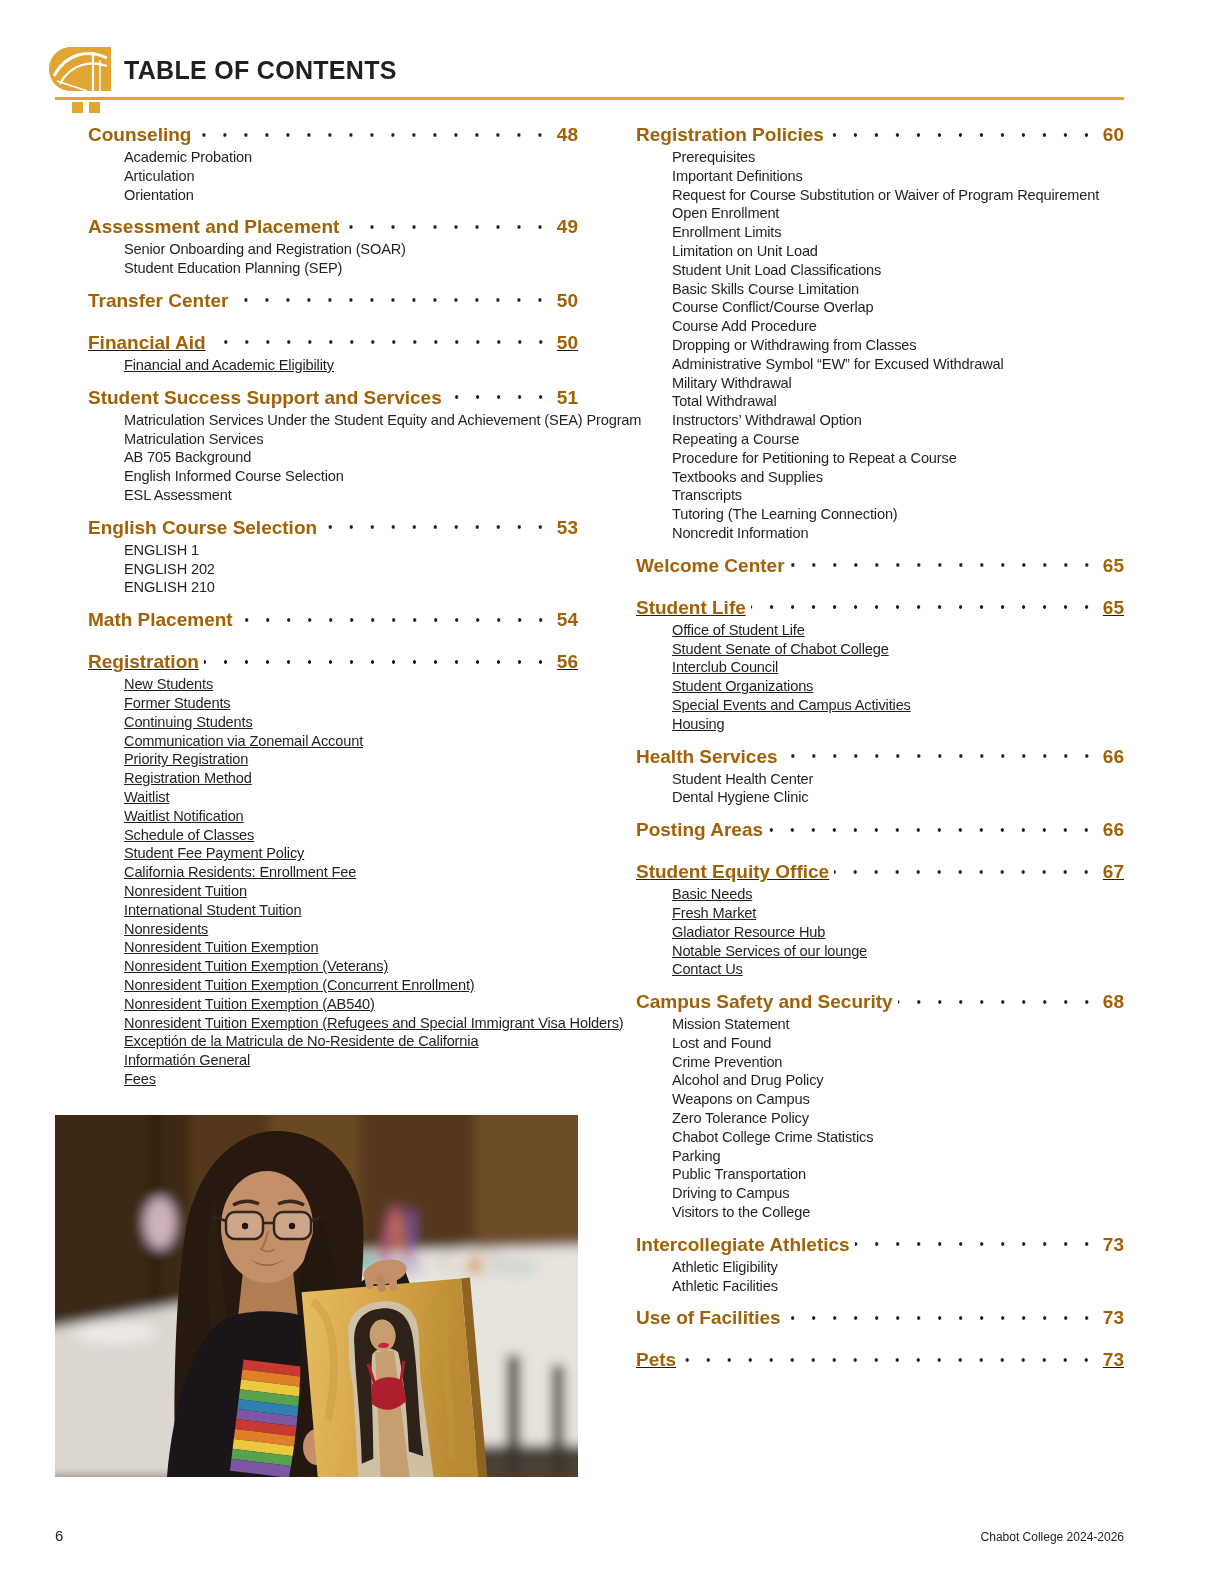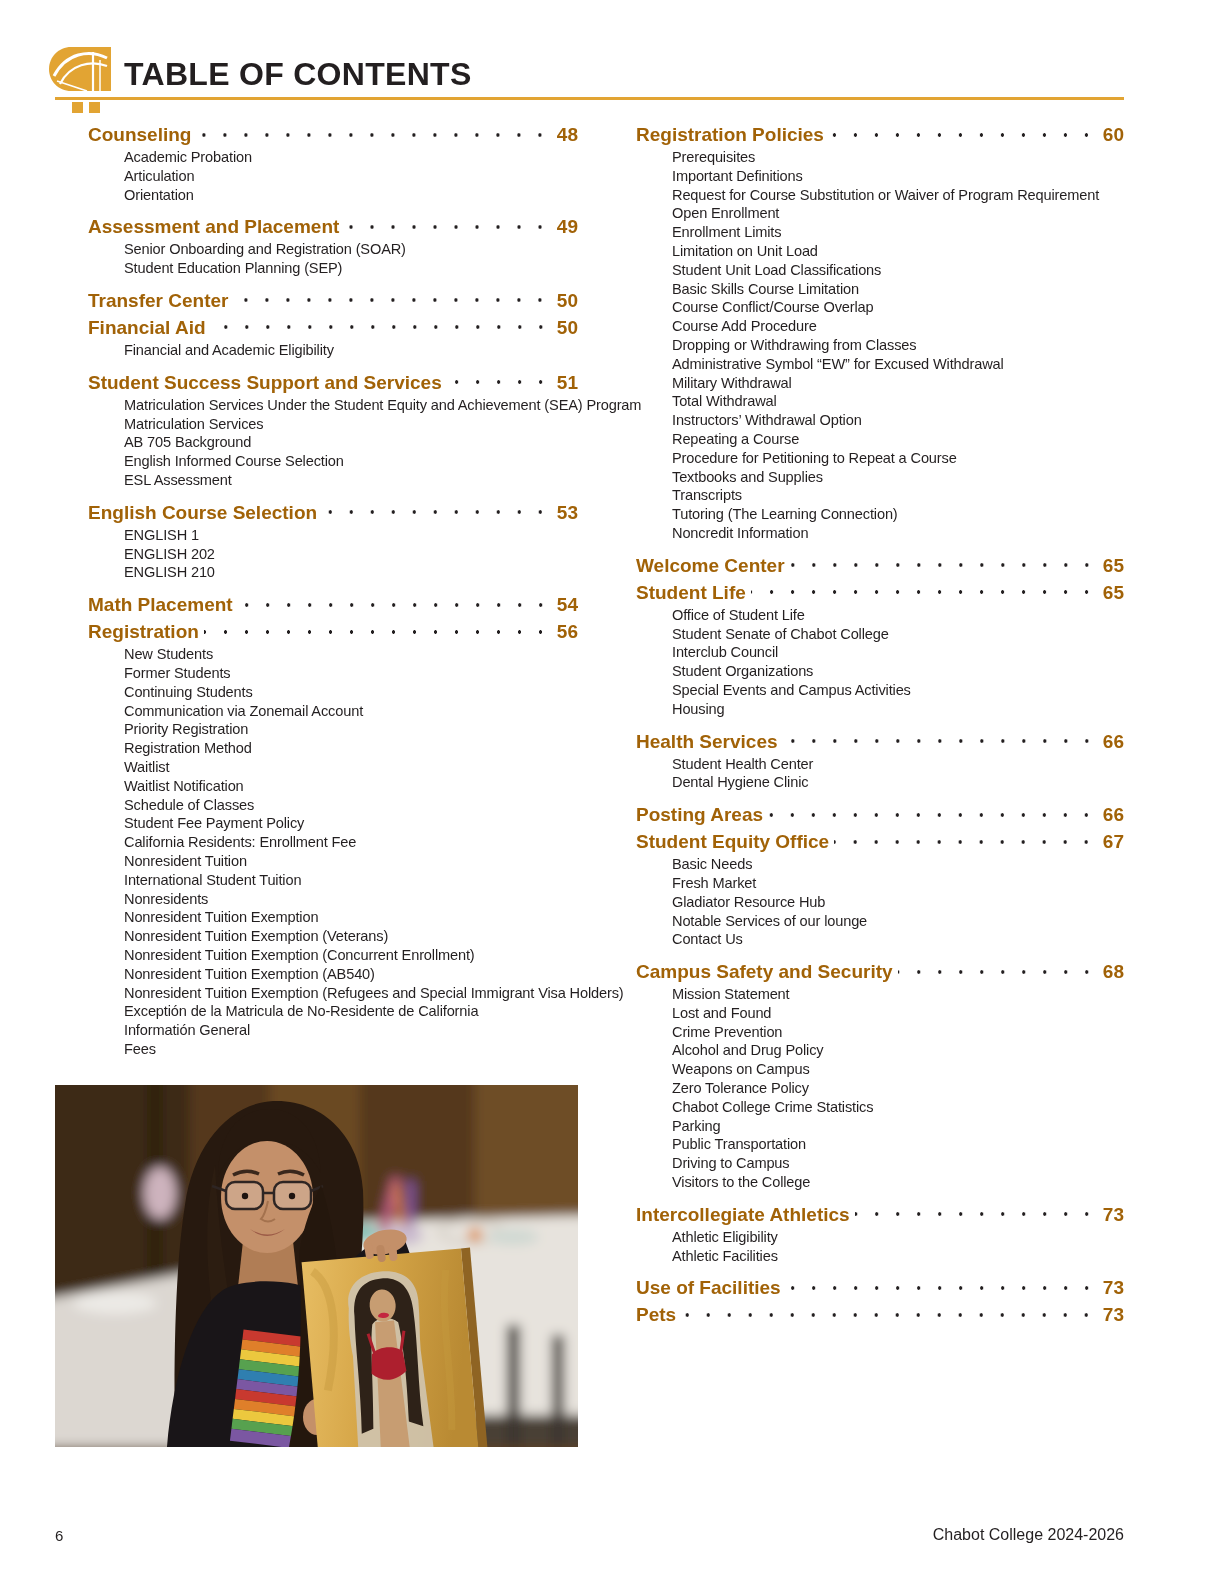--- a/index.html
+++ b/index.html
@@ -5,34 +5,34 @@
   html,body { margin:0; padding:0; background:#ffffff; }
   .page {
     position:relative; width:1224px; height:1584px; background:#fff;
     font-family:"Liberation Sans","DejaVu Sans",sans-serif; color:#231F20;
     overflow:hidden; margin:0 auto;
   }
   
   .logo { position:absolute; left:47px; top:45px; width:68px; height:70px; }
   .page-title {
     position:absolute; left:124px; top:56px; margin:0;
-    font-size:32px; font-weight:bold; letter-spacing:0.3px; color:#231F20;text-align:right;
+    font-size:25px; font-weight:bold; letter-spacing:0.3px; color:#231F20;text-align:right;
   }
   .rule {
     position:absolute; left:55px; top:97px; width:1069px; height:2.5px;
     background:#E2A433;
   }
   
   .columns { position:absolute; left:55px; top:112px; width:1069px; display:flex; }
   .col-left  { width:523px; }
   .col-right { width:488px; margin-left:58px; }
   .col-left .entries { padding-left:33px; }
 
   .entry { margin-top:10px; }
-  .entry.no-subs + .entry { margin-top:2px; }
+  .entry.no-subs + .entry { margin-top:17px;text-decoration:underline; }
   .entry-head {
     display:flex; align-items:baseline;
     font-size:19px; font-weight:bold; line-height:25px; color:#a16207;
   }
   .entry-title { white-space:nowrap; }
   .entry-page  { white-space:nowrap; }
   .leader {
     flex:1 1 auto; align-self:stretch; margin:0 6px 0 5px; min-width:20px;
     background-image:radial-gradient(circle, #231F20 1.55px, transparent 1.95px);
     background-size:21px 12px; background-repeat:repeat-x;
@@ -44,21 +44,21 @@
     white-space:nowrap;
   }
   
   .photo {
     margin-top:26px; width:523px; height:362px; overflow:hidden;
     background:#5f401f;
   }
   .photo svg { display:block; }
   
   .footer-page  { position:absolute; left:55px; bottom:40px; font-size:15px; }
-  .footer-right { position:absolute; right:100px; bottom:40px; font-size:16px; }
+  .footer-right { position:absolute; right:100px; bottom:40px; font-size:12px; }
 </style>
 </head>
 <body>
 
 <div class="page">
 
   <div class="logo">
     <svg width="68" height="70" viewBox="0 0 68 70" aria-hidden="true">
       <path d="M24 2 H64 V46 H24 C11.3 46 2 36.2 2 24 C2 11.8 11.8 2 24 2 Z" fill="#E2A433"></path>
       <path d="M7 31 C19 8 42 4 60 13" stroke="#ffffff" stroke-width="3" fill="none"></path>

